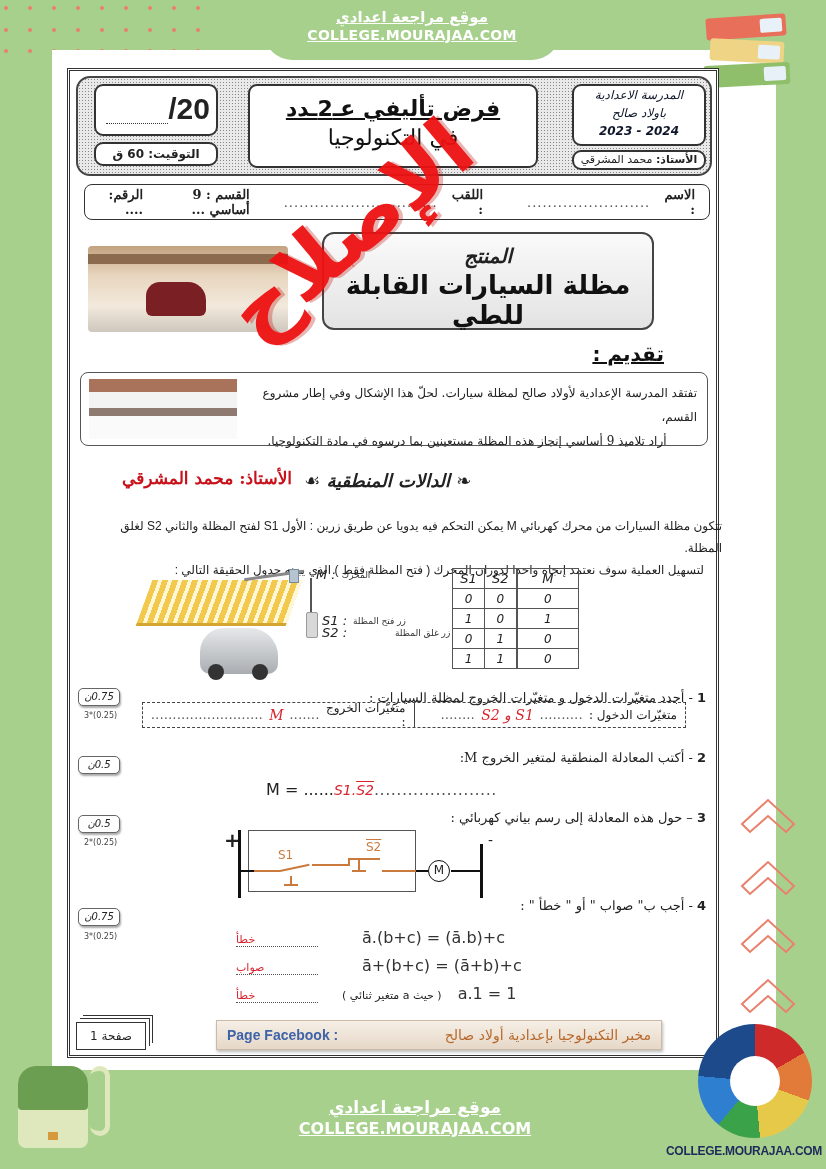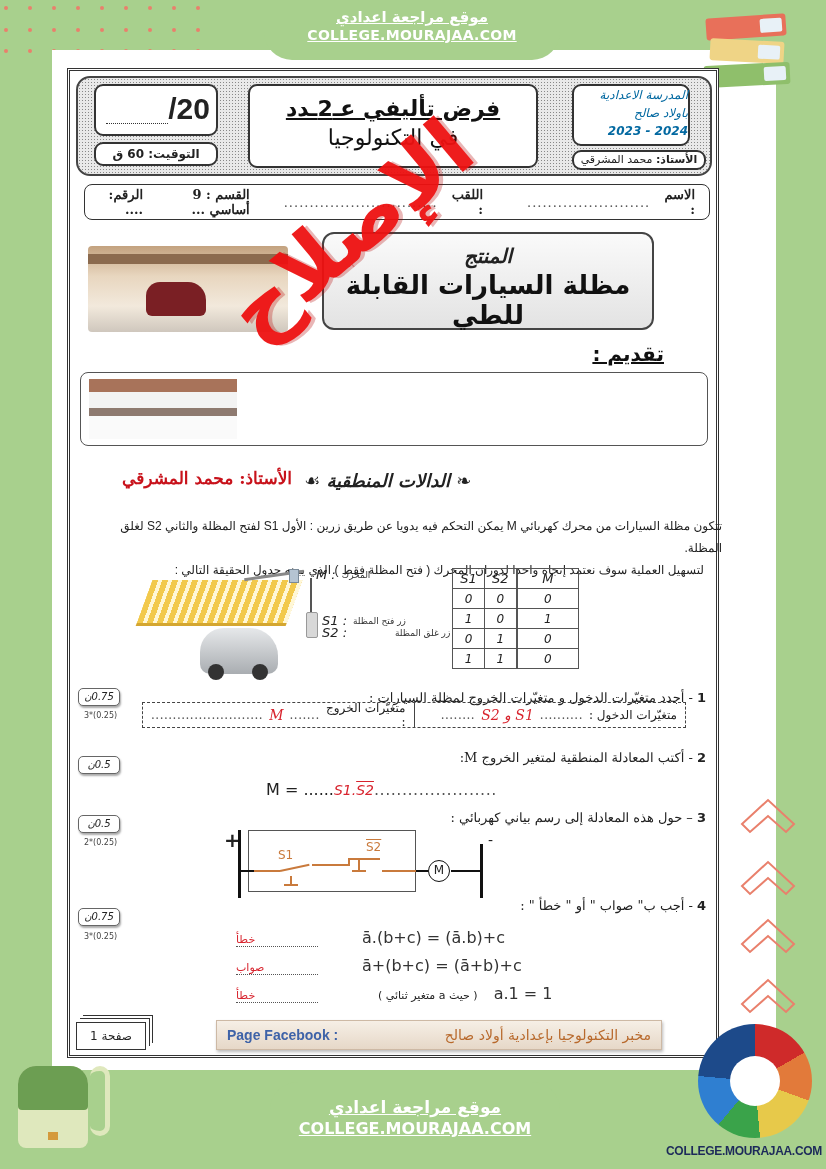--- a/index.html
+++ b/index.html
@@ -60,21 +60,21 @@
     background-size: 3px 3px; background-color: #e9e9e9;
   }
   .hbox { position: absolute; background: #fff; border: 2px solid #333; border-radius: 9px; }
   .score-box { left: 16px; top: 6px; width: 124px; height: 52px; }
   .score-box .val { position: absolute; right: 6px; top: 6px; font-size: 30px; font-weight: bold; font-family: "Liberation Sans", sans-serif; }
   .score-box .dots-line { position: absolute; left: 10px; bottom: 10px; width: 62px; border-bottom: 1px dotted #333; }
   .time-box { left: 16px; top: 64px; width: 124px; height: 24px; direction: rtl; text-align: center; font-size: 12px; font-weight: bold; line-height: 20px; }
   .title-box { left: 170px; top: 6px; width: 290px; height: 84px; text-align: center; direction: rtl; }
   .title-box .t1 { font-size: 22px; font-weight: bold; margin-top: 10px; text-decoration: underline; color: #111; }
   .title-box .t2 { font-size: 22px; margin-top: 4px; color: #111; font-family: "DejaVu Serif", serif; }
-  .school-box { left: 494px; top: 6px; width: 118px; height: 62px; direction: rtl; font-size: 12px; line-height: 18px; font-style: italic; color: #0369a1; }
+  .school-box { left: 494px; top: 6px; width: 134px; height: 62px; direction: rtl; text-align: center; font-size: 12px; line-height: 18px; font-style: italic; color: #0f172a; }
   .school-box .yr { font-weight: bold; font-size: 12px; }
   .teacher-box { left: 494px; top: 72px; width: 134px; height: 20px; direction: rtl; text-align: center; font-size: 11px; line-height: 16px; }
   .teacher-box b { font-weight: bold; }
 
   
   .student-info {
     position: absolute; left: 84px; top: 184px; width: 626px; height: 36px;
     border: 1.5px solid #333; border-radius: 8px; direction: rtl;
     display: flex; align-items: center; gap: 14px; padding: 0 14px;
     font-size: 13px; font-weight: bold; font-family: "DejaVu Serif", serif;
@@ -330,20 +330,24 @@
 </div>
 <div class="product-box">
   <div class="p1">المنتج</div>
   <div class="p2">مظلة السيارات القابلة للطي</div>
 </div>
 <div class="stamp">الإصلاح</div>
 
 <div class="section-title">تقديم :</div>
 <div class="intro-box">
   <div class="intro-img"></div>
+  <div class="intro-text">
+    <div>تفتقد المدرسة الإعدادية لأولاد صالح لمظلة سيارات. لحلّ هذا الإشكال وفي إطار مشروع القسم،</div>
+    <div class="line2">أراد تلاميذ 9 أساسي إنجاز هذه المظلة مستعينين بما درسوه في مادة التكنولوجيا.</div>
+  </div>
 </div>
 
 <div class="teacher-sign">الأستاذ: محمد المشرقي</div>
 <div class="logic-title">❧ الدالات المنطقية ☙</div>
 <div class="logic-p">
   <div>تتكون مظلة السيارات من محرك كهربائي M يمكن التحكم فيه يدويا عن طريق زرين : الأول S1 لفتح المظلة والثاني S2 لغلق المظلة.</div>
   <div class="l2">لتسهيل العملية سوف نعتمد إتجاه واحدا لدوران المحرك ( فتح المظلة فقط ) الذي يبينه جدول الحقيقة التالي :</div>
 </div>
 
 <div class="awning">
@@ -465,21 +469,21 @@
 <div class="tf-row" style="top:928px">
   <span class="ans">خطأ</span>
   <span class="expr">ā.(b+c) = (ā.b)+c</span>
 </div>
 <div class="tf-row" style="top:956px">
   <span class="ans">صواب</span>
   <span class="expr">ā+(b+c) = (ā+b)+c</span>
 </div>
 <div class="tf-row" style="top:984px">
   <span class="ans">خطأ</span>
-  <span class="note" style="margin-left:60px">( حيث a متغير ثنائي )</span>
+  <span class="note" style="margin-left:24px">( حيث a متغير ثنائي )</span>
   <span class="expr" style="margin-left:16px">a.1 = 1</span>
 </div>
 
 <div class="page-num">صفحة 1</div>
 <div class="fb-banner">
   <span class="fb">Page Facebook :</span>
   <span class="ar">مخبر التكنولوجيا بإعدادية أولاد صالح</span>
 </div>
 
 <div class="chev" style="top:794px"><svg viewBox="0 0 60 46">

